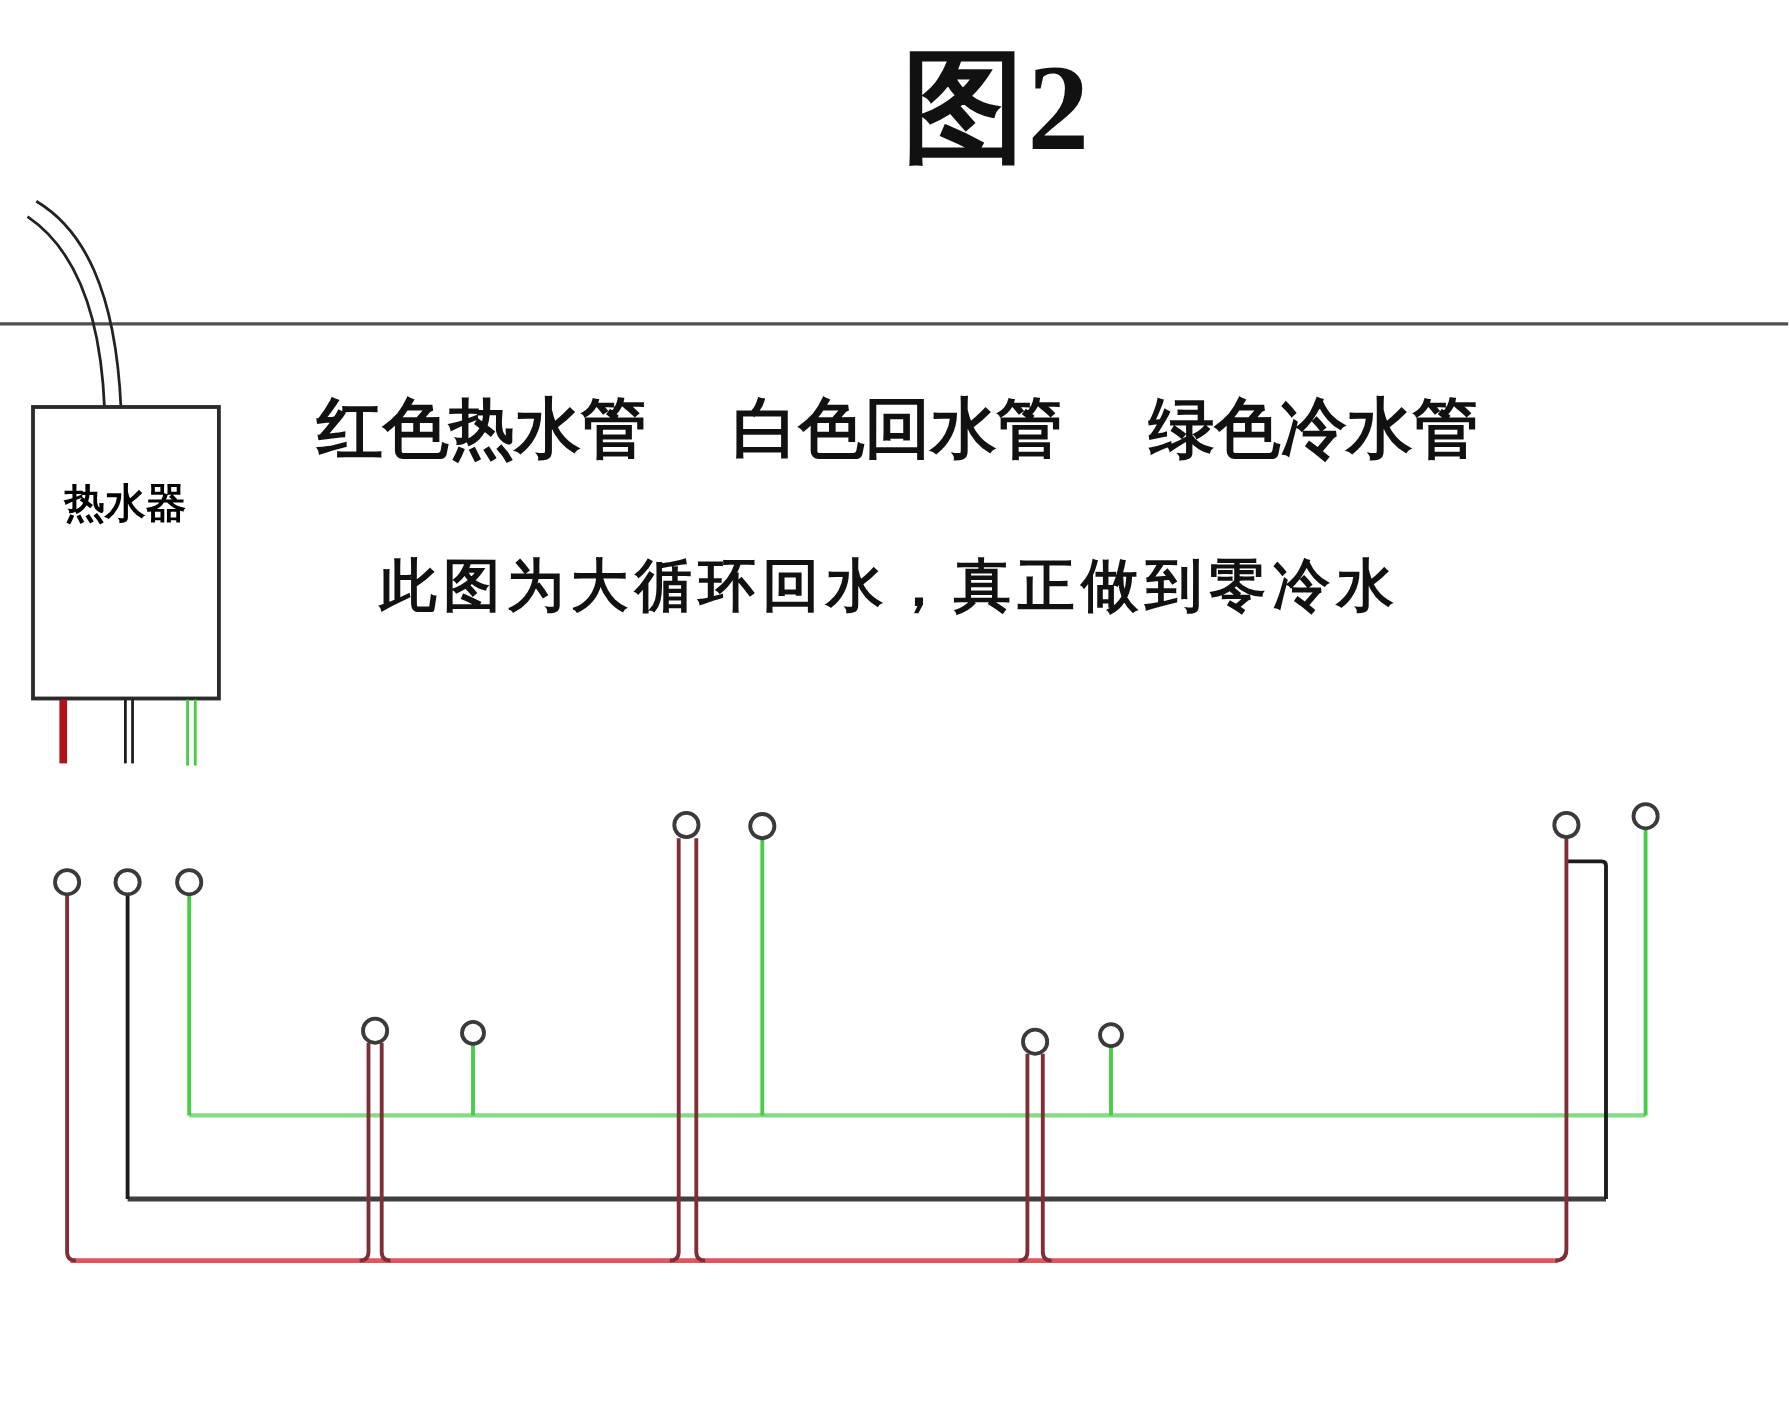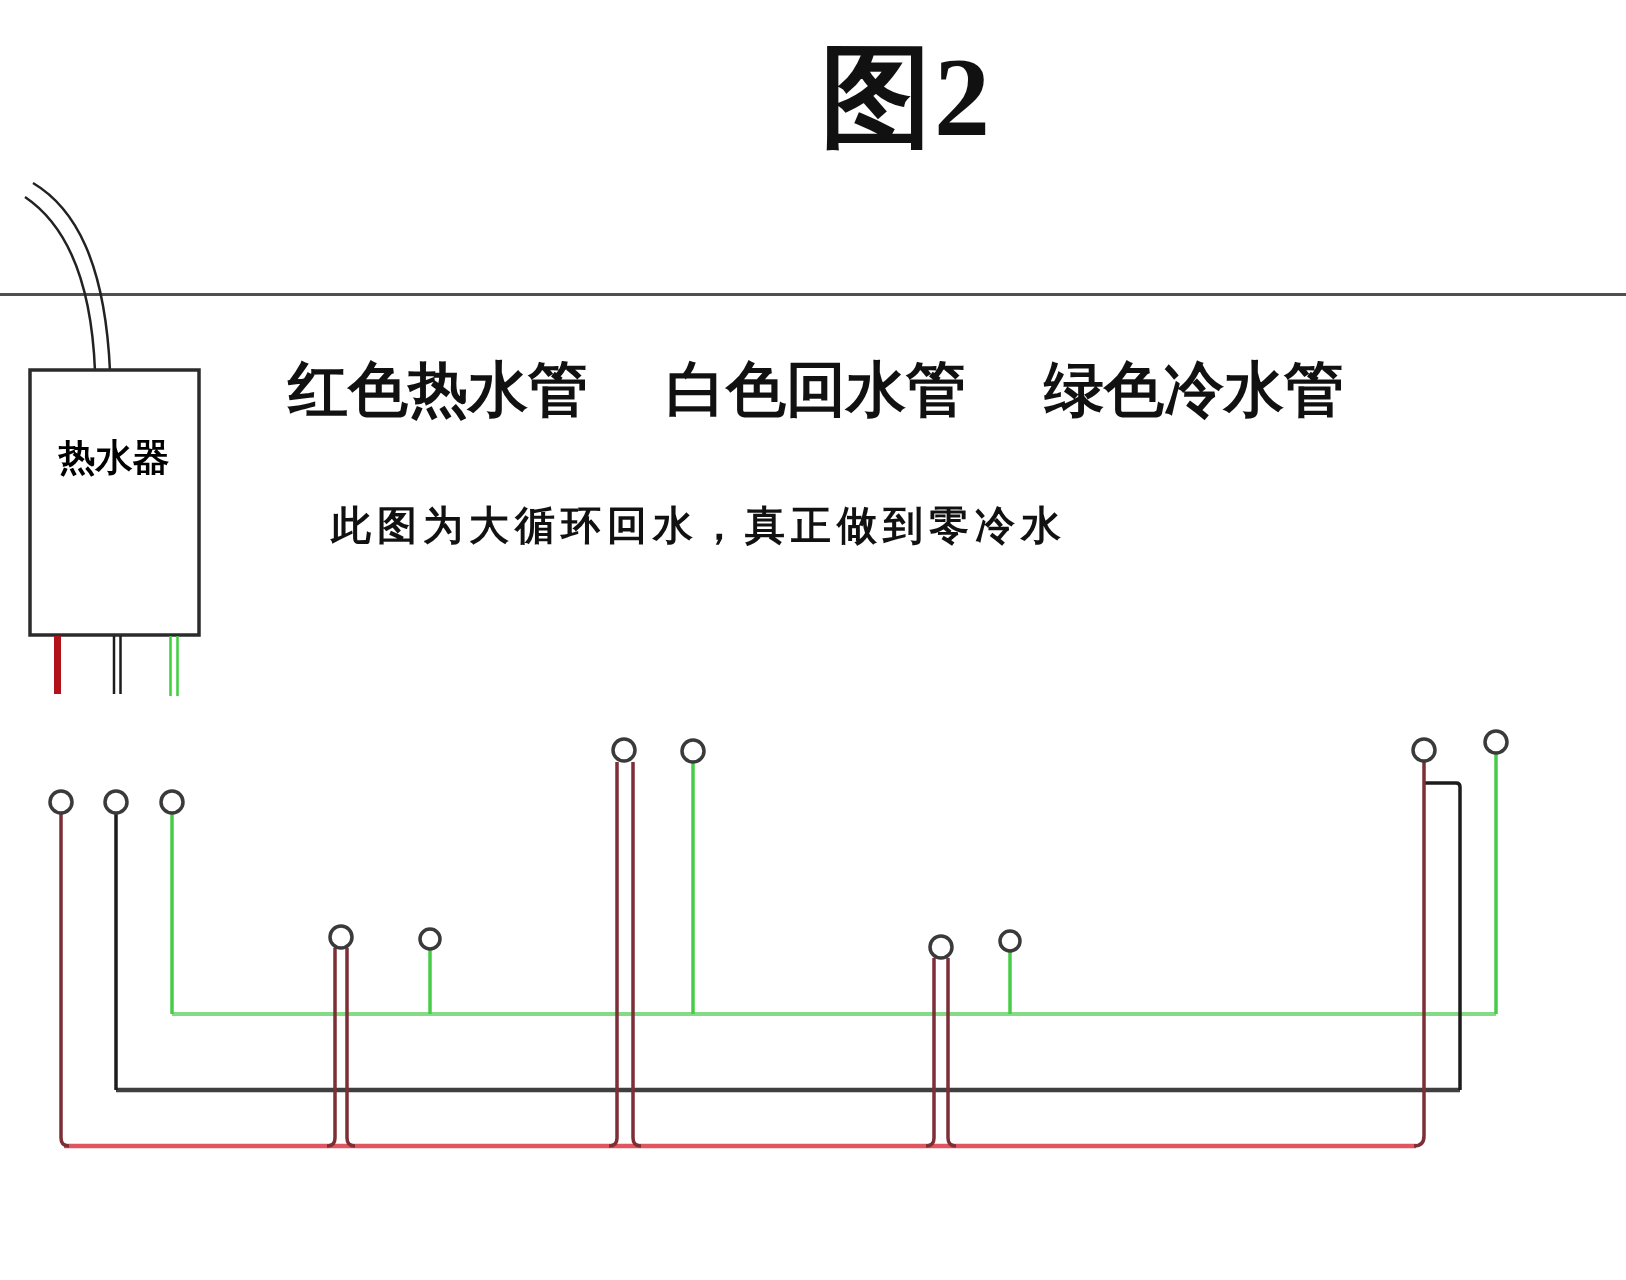--- a/index.html
+++ b/index.html
@@ -23,22 +23,22 @@
     position:absolute;
     left:288px;top:350px;
     display:flex;
     gap:78px;
     font-size:60px;
     font-weight:700;
     white-space:nowrap;
   }
   .caption-line2{
     position:absolute;
-    left:331px;top:498px;
-    font-size:40px;
+    left:345px;top:498px;
+    font-size:52px;
     font-weight:700;
     letter-spacing:6px;
     white-space:nowrap;
   }
   .diagram-svg{position:absolute;left:0;top:0;}
   .heater-label{
     font-family:"Liberation Sans", sans-serif;
     font-weight:700;
     font-size:37px;
   }

